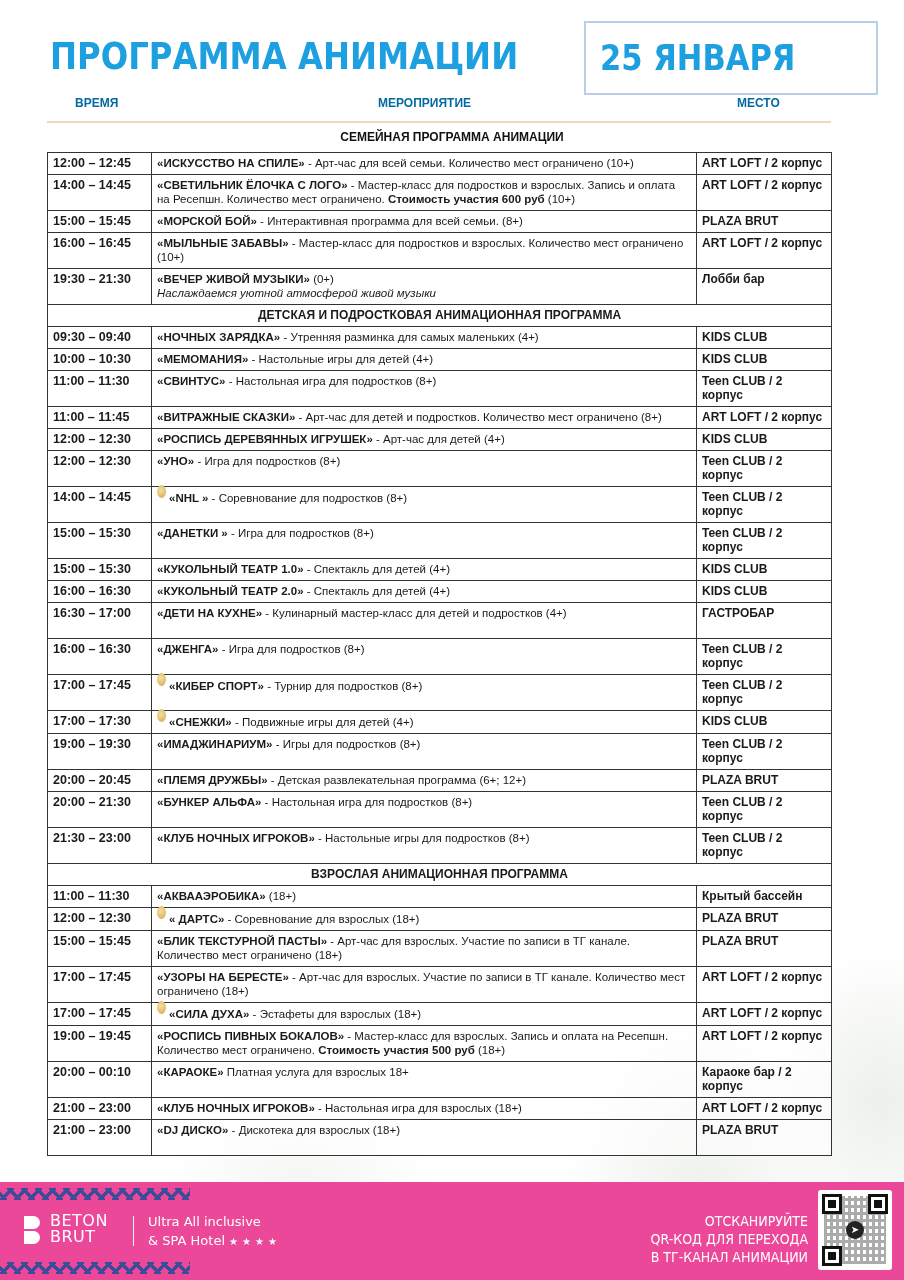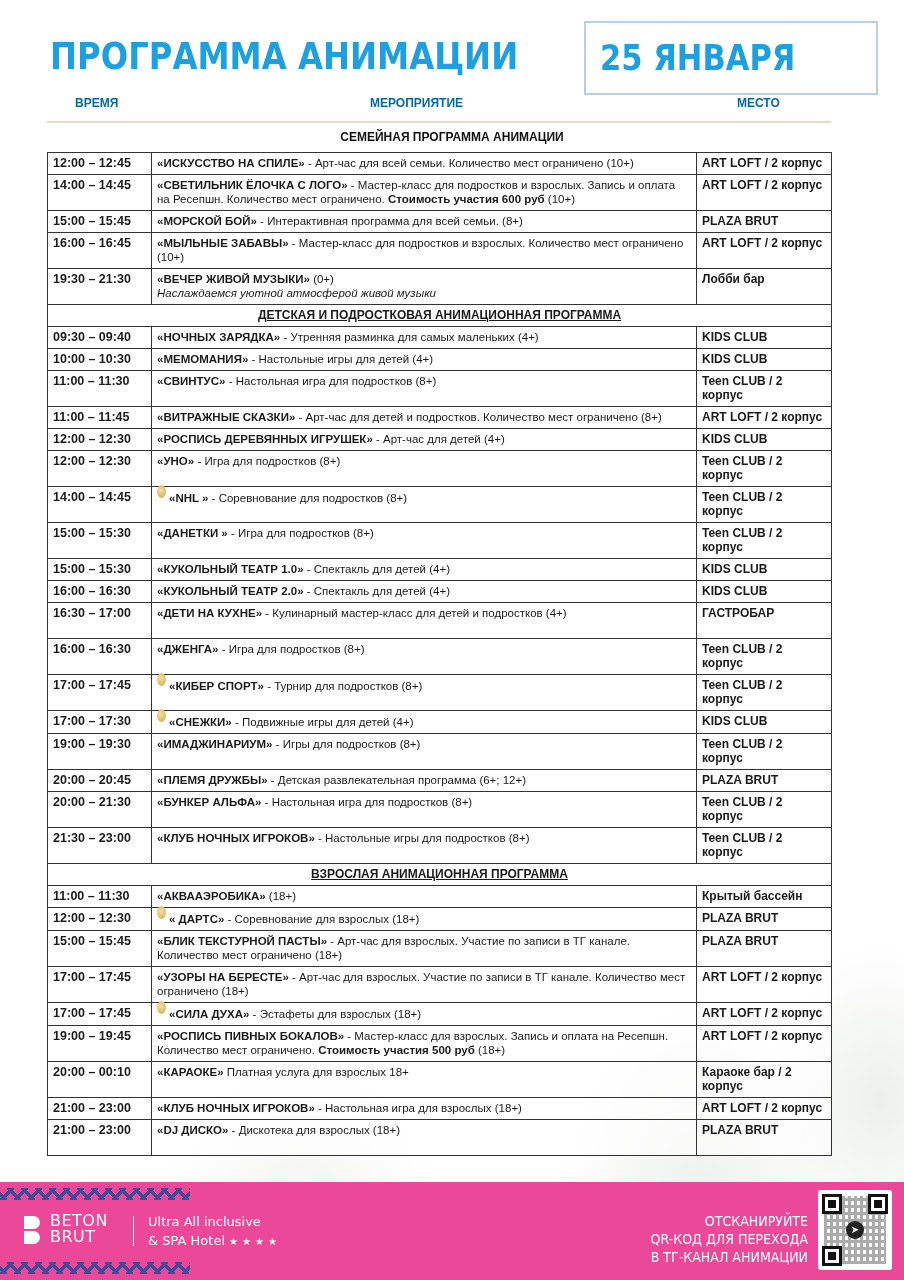--- a/index.html
+++ b/index.html
@@ -31,41 +31,41 @@
   .date-text {
     position:absolute; left:14px; top:14px;
     font-family:"DejaVu Sans", sans-serif; font-weight:bold;
     font-size:36px; color:#1ea0e0;
     transform:scaleX(0.85); transform-origin:left center; white-space:nowrap;
   }
   .col-head {
     position:absolute; top:96px; font-size:12px; font-weight:bold; color:#0369a1;
   }
   .col-head.time { left:75px; }
-  .col-head.event { left:370px; }
+  .col-head.event { left:378px; }
   .col-head.place { left:737px; }
   .head-line {
     position:absolute; left:47px; width:784px; top:121px; height:2px; background:#ecd9c0;
   }
   .section-top {
     position:absolute; left:0; width:904px; top:130px; text-align:center;
     font-size:12px; font-weight:bold; color:#111;
   }
   table.sched {
     position:absolute; left:47px; top:152px; width:785px;
     border-collapse:collapse; table-layout:fixed;
     font-size:11.5px; line-height:14px;
   }
   table.sched td {
     border:1px solid #333; vertical-align:top; padding:3px 5px 4px 5px;
     background:rgba(255,255,255,0.55);
   }
   td.t { width:93px; font-weight:bold; font-size:12.5px; padding-top:6px; padding-left:6px; white-space:nowrap; }
   td.p { width:124px; font-weight:bold; font-size:12px; }
-  td.sec { text-align:center; font-weight:bold; font-size:12px; padding:5px;text-decoration:underline; }
+  td.sec { text-align:center; font-weight:bold; font-size:12px; padding:5px; }
   .ev-title { font-weight:bold; }
   .ev-strong { font-weight:bold; }
   .ev-italic { font-style:italic; display:block; }
   .medal {
     display:inline-block; width:9px; height:13px; border-radius:50%;
     background:radial-gradient(circle at 40% 40%, #f3dfa0, #d4a94a);
     margin-right:3px; vertical-align:-1px; position:relative; top:-5px;
   }
   .footer {
     position:absolute; left:0; top:1182px; width:904px; height:98px;

